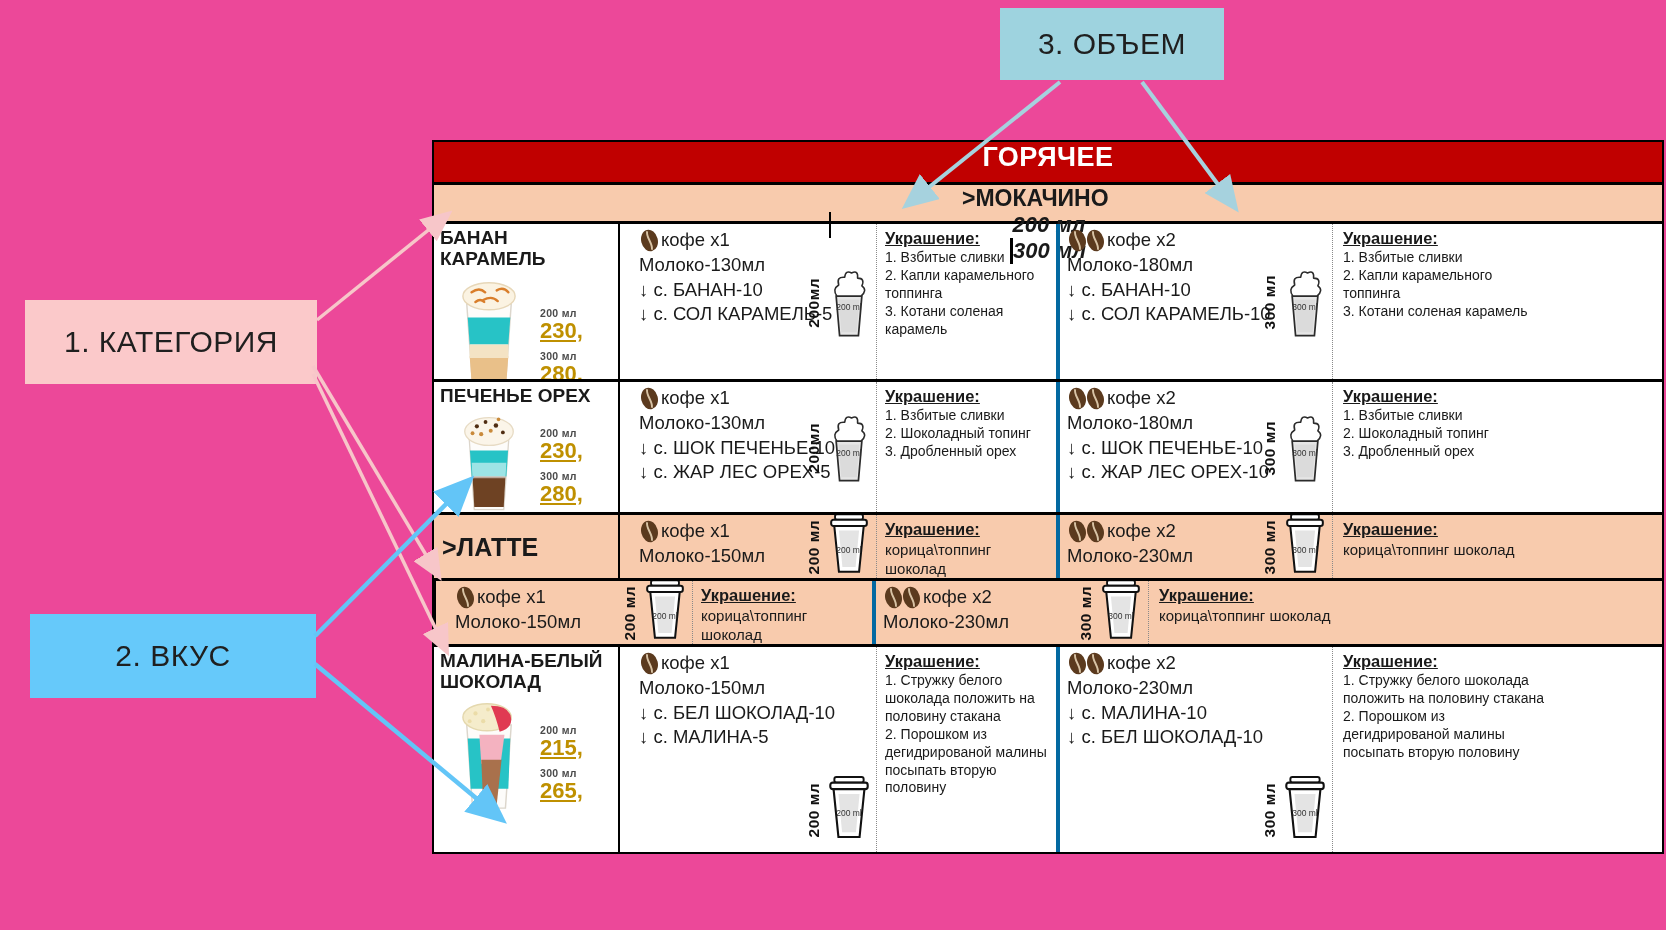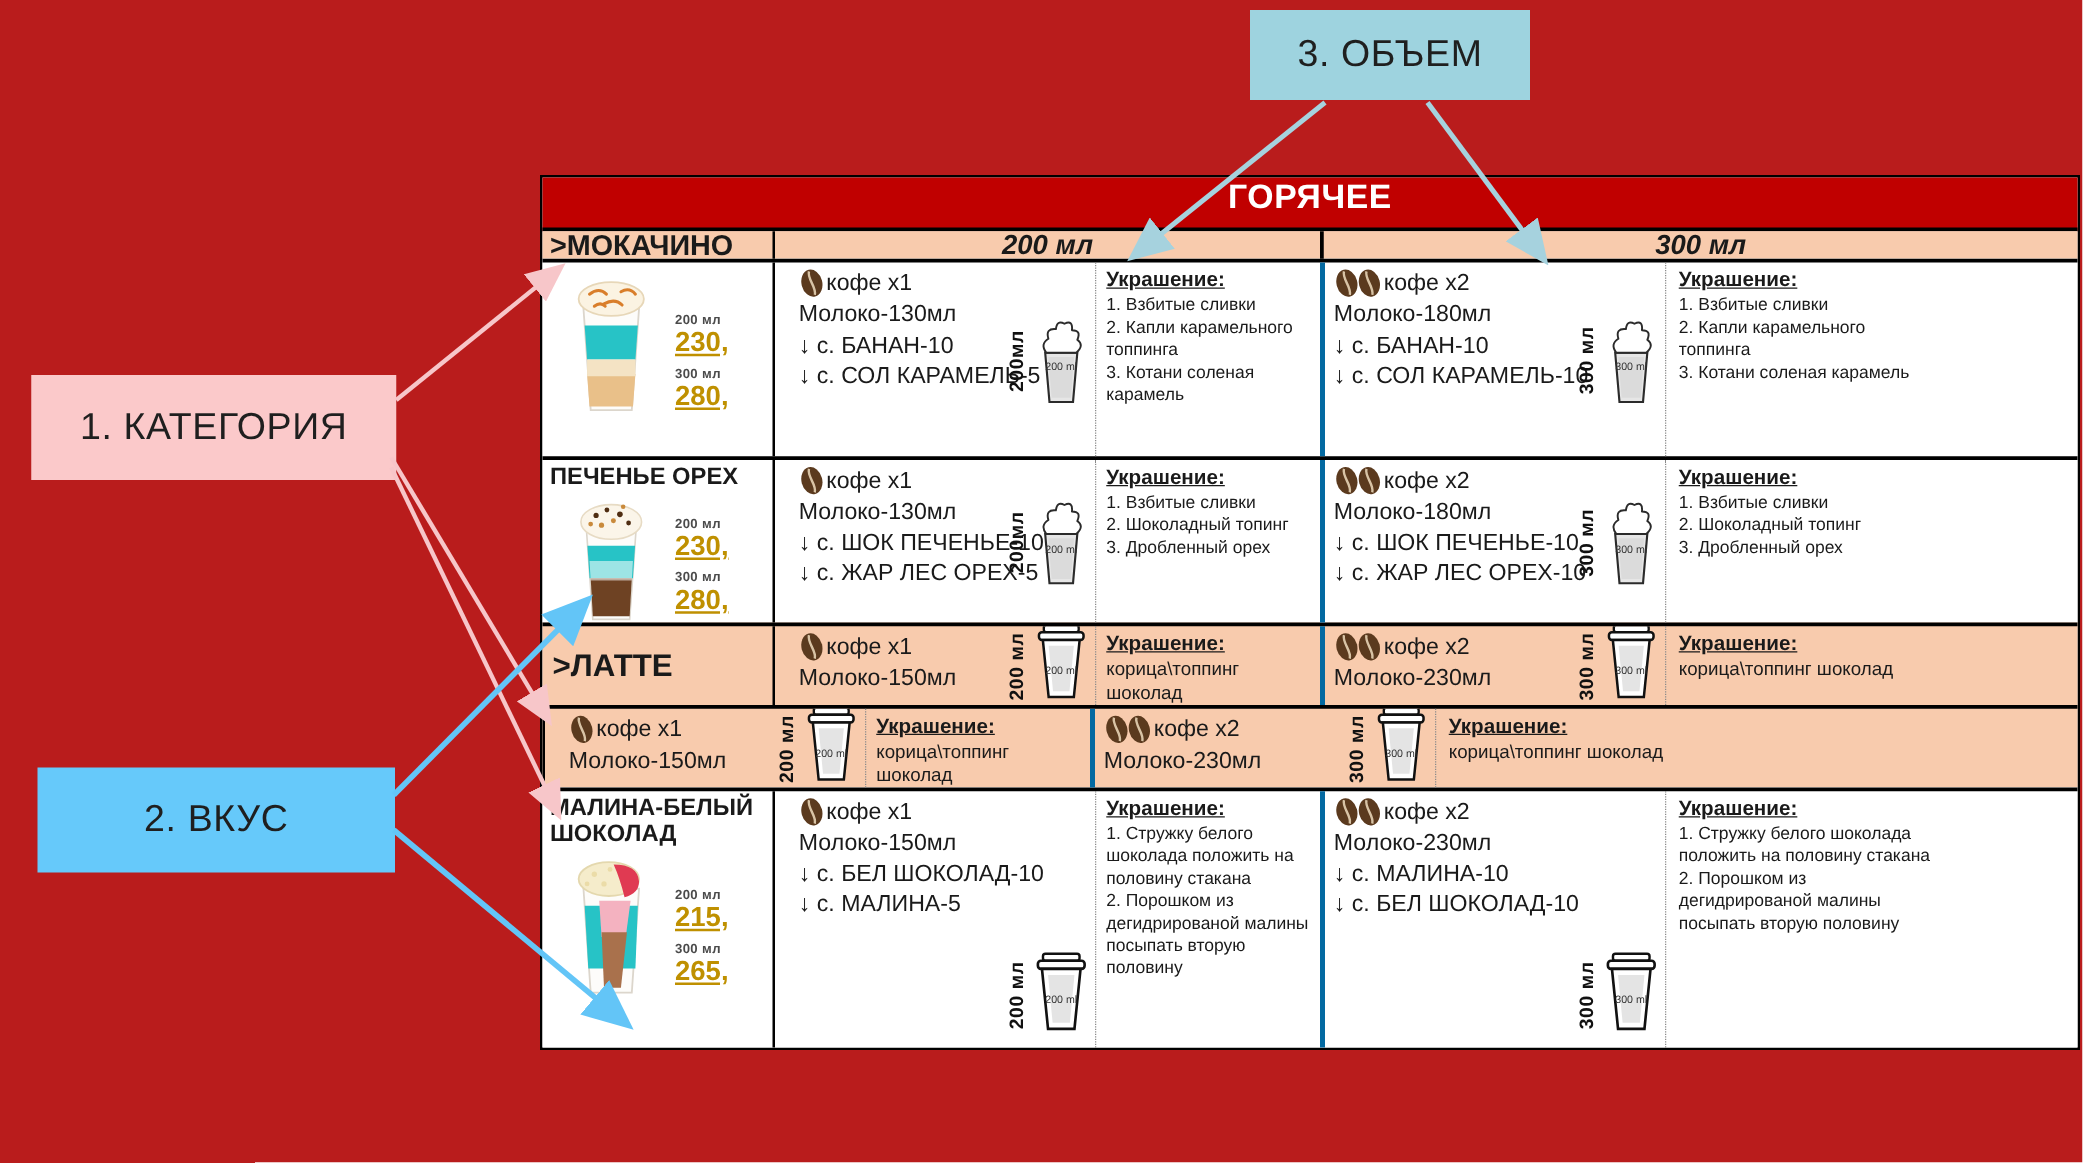--- a/index.html
+++ b/index.html
@@ -1,34 +1,34 @@
 <!DOCTYPE html>
 <html><head>
 <meta charset="utf-8">
 <style>
   * { margin:0; padding:0; box-sizing:border-box; }
   html,body { background:#fff; }
   body { font-family:"Liberation Sans", sans-serif; color:#1a1a1a; }
-  .canvas { position:relative; width:1666px; height:930px; background:#b91c1c; overflow:hidden; }
+  .canvas { position:relative; width:1666px; height:930px; background:#ec4899; overflow:hidden; }
 
   
   .callout { position:absolute; display:flex; align-items:center; justify-content:center;
              font-size:30px; color:#1f1f1f; letter-spacing:.5px; }
   .co-volume   { left:1000px; top:8px;  width:224px; height:72px; background:#9ED3DF; }
   .co-category { left:25px;  top:300px; width:292px; height:84px; background:#FBC9CA; }
   .co-flavor   { left:30px;  top:614px; width:286px; height:84px; background:#66C9FA; }
 
   
   .arrows { position:absolute; left:0; top:0; width:1666px; height:930px; pointer-events:none; z-index:6; }
 
   
   .menu-table { position:absolute; left:432px; top:140px; width:1232px; border:2px solid #000; background:#fff; z-index:2; }
   .title-band { height:43px; background:#C00000; border-bottom:3px solid #000; color:#fff;
                 display:flex; justify-content:center; font-weight:bold; font-size:27px; letter-spacing:.5px; }
-  .hdr-row { display:flex; height:22px; background:#F8CBAD; align-items:center; }
+  .hdr-row { display:flex; height:36px; background:#F8CBAD; align-items:center;flex-direction:column; }
   .hdr-cat { width:184px; font-weight:bold; font-size:23px; padding-left:6px; }
   .hdr-200 { width:438px; text-align:center; font-weight:bold; font-style:italic; font-size:22px; border-left:2px solid #000; height:100%; display:flex; align-items:center; justify-content:center;}
   .hdr-300 { flex:1; text-align:center; font-weight:bold; font-style:italic; font-size:22px; border-left:3px solid #000; height:100%; display:flex; align-items:center; justify-content:center;}
 
   .row { display:flex; border-top:3px solid #000; background:#fff; }
   .row.cat-row { background:#F8CBAD; }
   .h-r0 { height:158px; } .h-r1 { height:133px; } .h-r2 { height:66px; } .h-r3 { height:66px; } .h-r4 { height:208px; }
 
   .cell { height:100%; overflow:hidden; }
   .name-cell { width:184px; padding:3px 4px 2px 6px; }
@@ -143,20 +143,21 @@
     </div>
 
     <div class="hdr-row">
       <div class="hdr-cat">&gt;МОКАЧИНО</div>
       <div class="hdr-200">200 мл</div>
       <div class="hdr-300">300 мл</div>
     </div>
 
     <div class="row h-r0">
       <div class="cell name-cell">
+        <div class="prod-name">БАНАН КАРАМЕЛЬ</div>
         <div class="prod-media">
           <svg class="photo">
               <use href="#photo-banana"></use>
             </svg>
           <div class="prices">
             <div class="p-label">200 мл</div>
             <div class="p-val">230,</div>
             <div class="p-label">300 мл</div>
             <div class="p-val">280,</div>
           </div>

